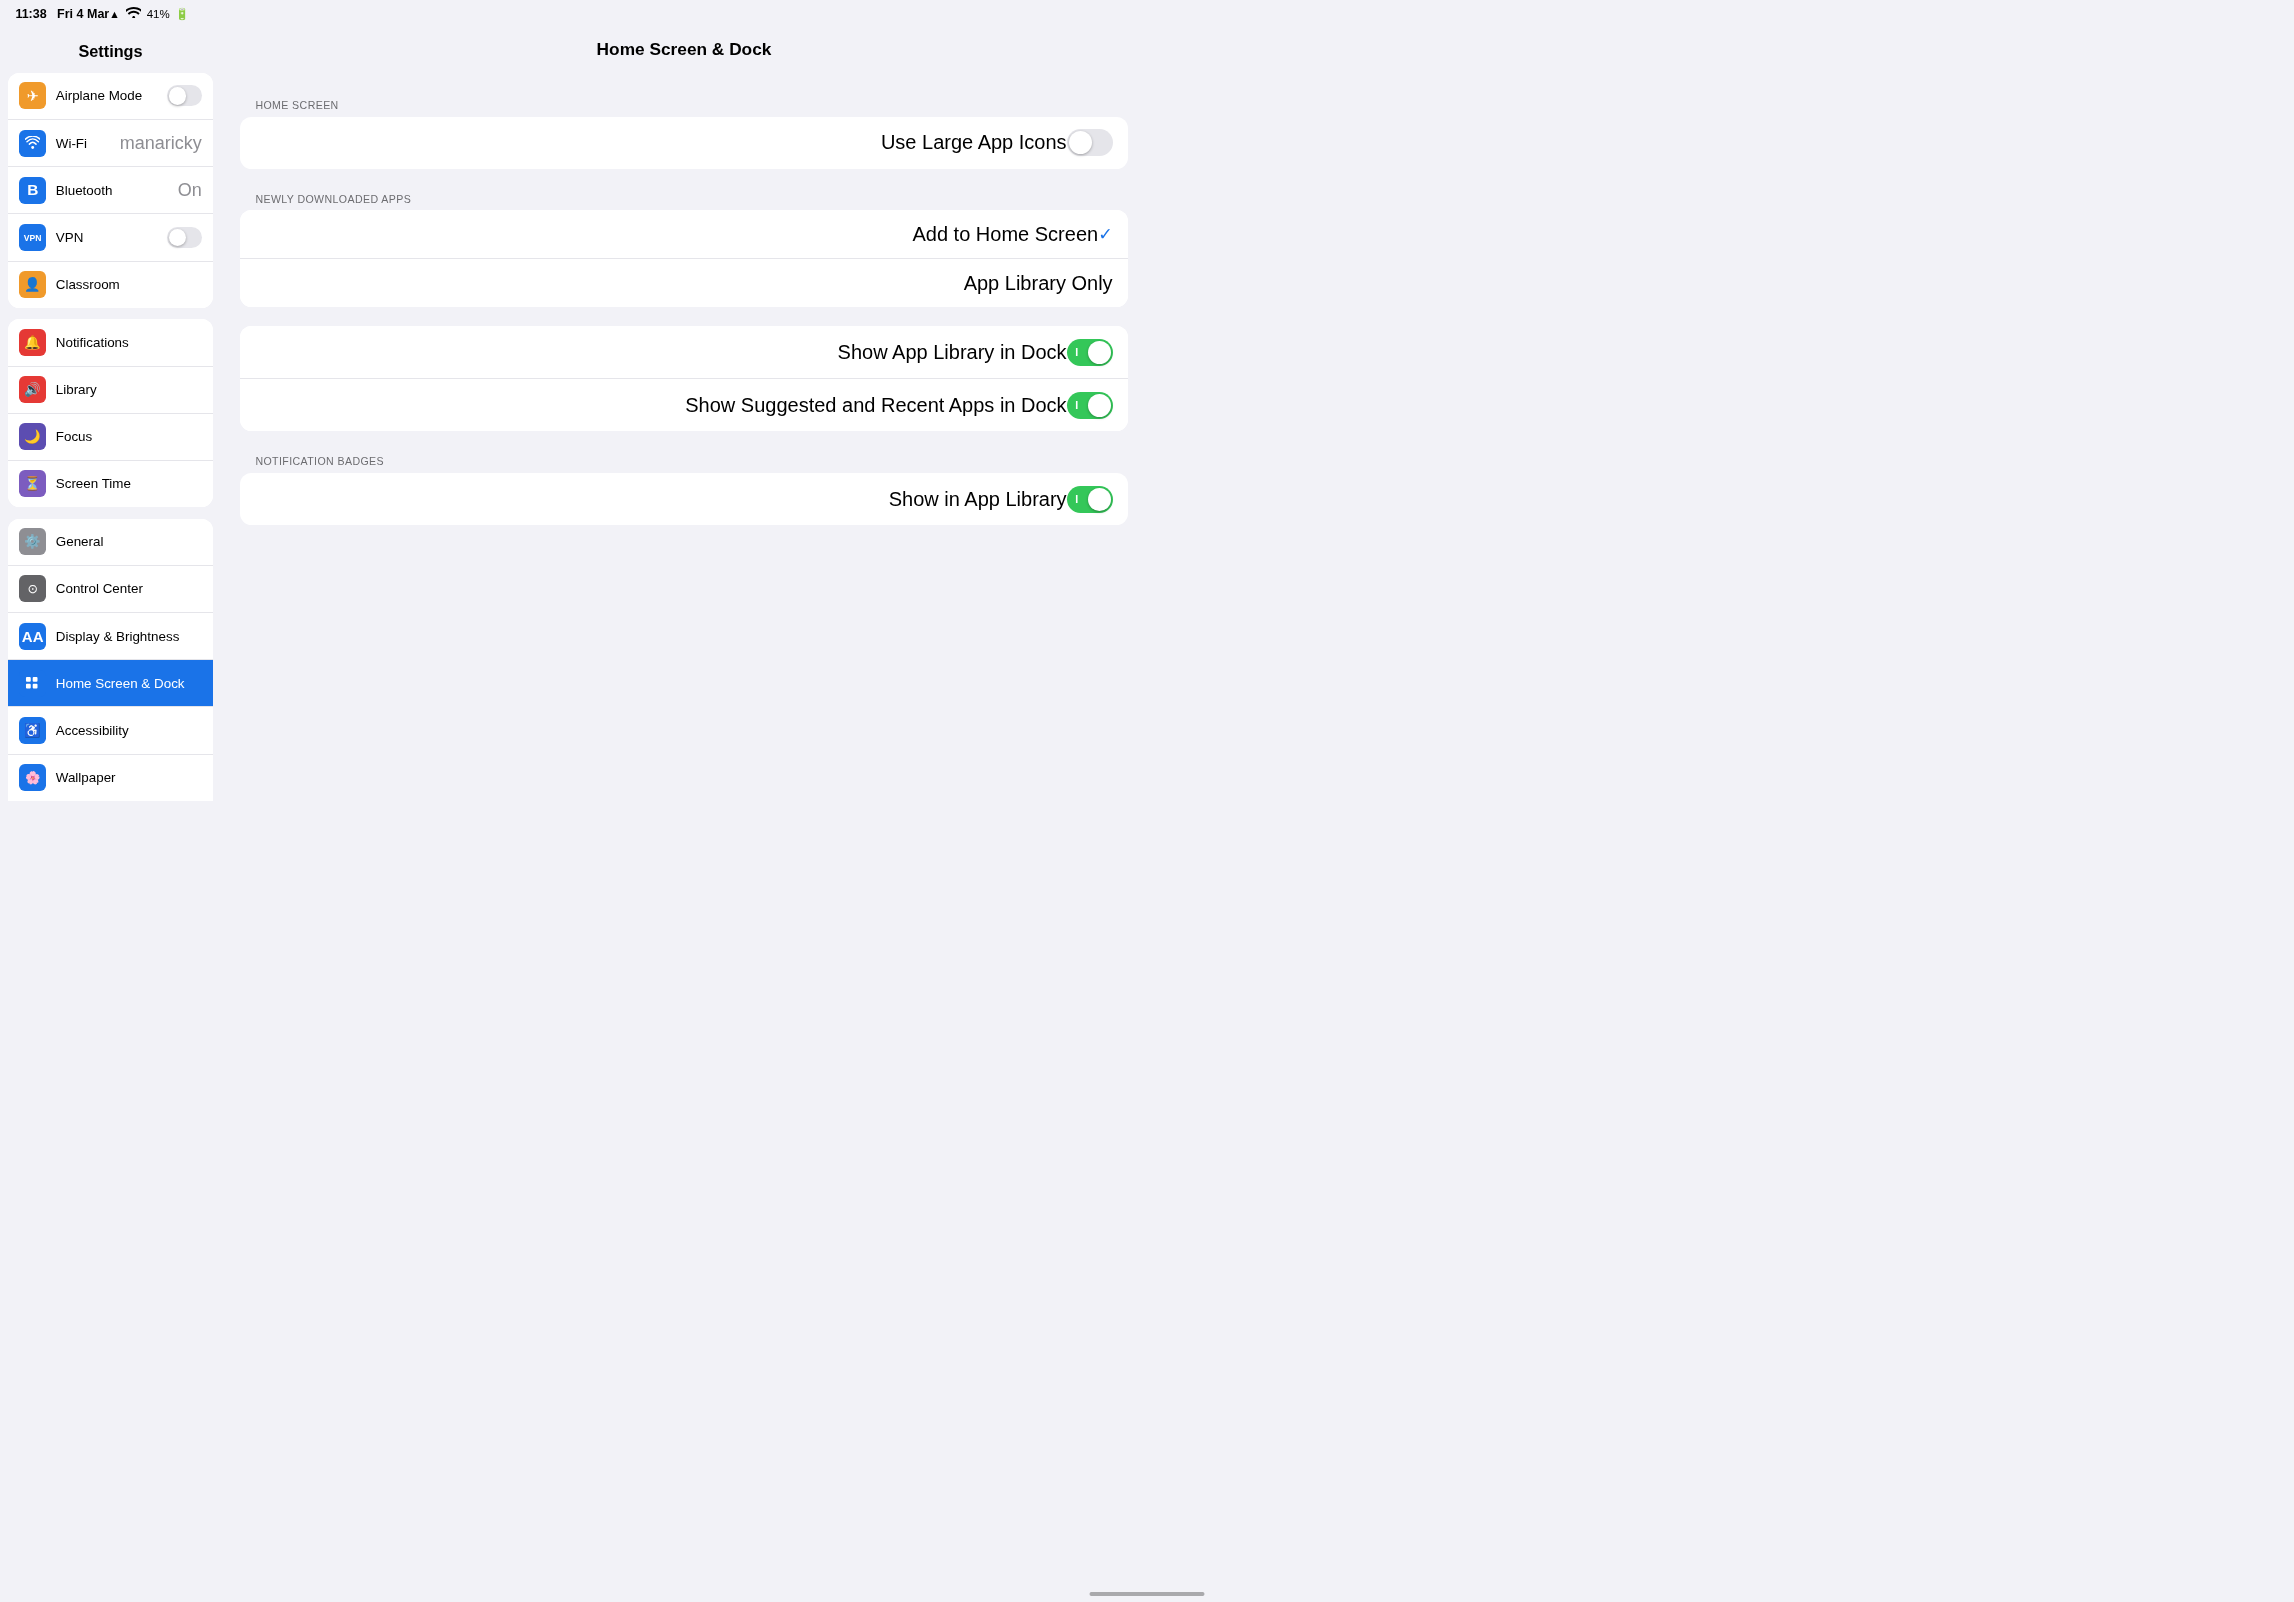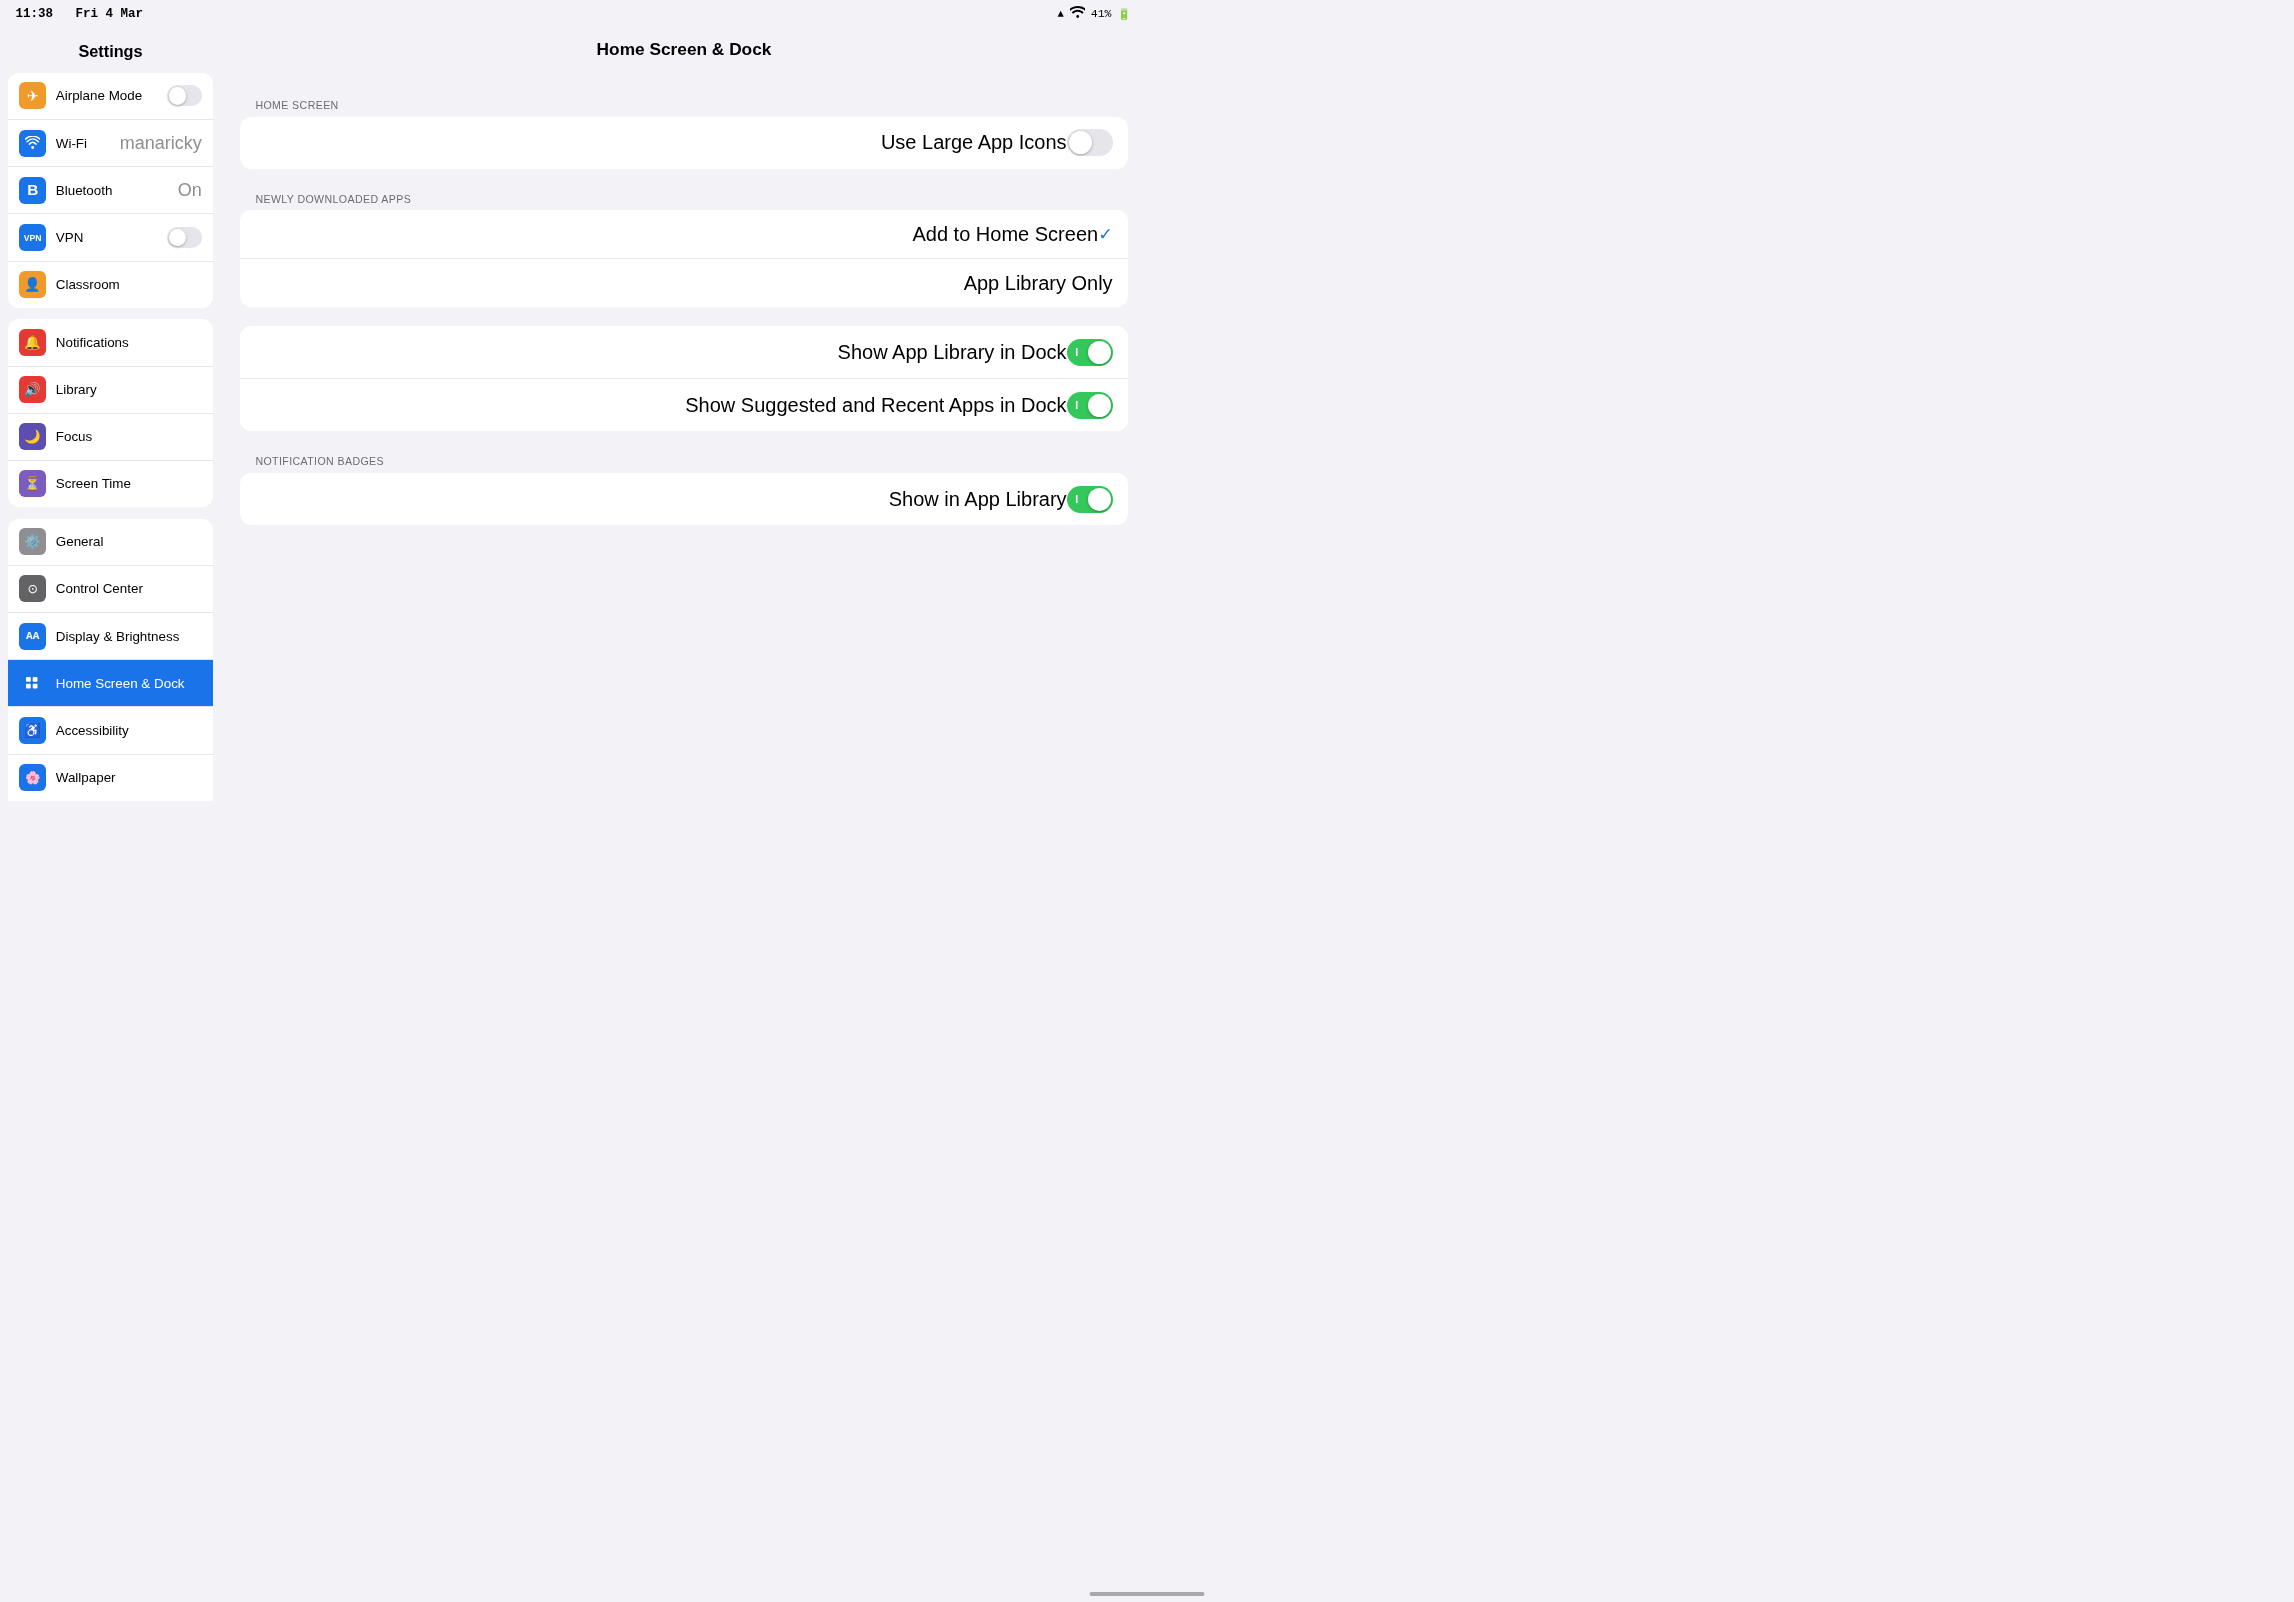--- a/index.html
+++ b/index.html
@@ -9,27 +9,25 @@
       width: 1147px;
       height: 801px;
       overflow: hidden;
       display: flex;
       flex-direction: column;
     }
 
     
     .status-bar {
       display: flex;
-      justify-content: space-between;
       align-items: center;
       padding: 5.8px 15.4px;
       background: #f2f2f7;
       height: 27px;
       flex-shrink: 0;
-      font-family: Liberation Mono, monospace;
     }
     .status-bar-left {
       font-size: 12.5px;
       font-weight: 600;
       color: #000;
     }
     .status-bar-right {
       display: flex;
       align-items: center;
       gap: 5.8px;
@@ -340,21 +338,21 @@
     <div class="sidebar-group">
       <div class="sidebar-item">
         <div class="sidebar-item-icon icon-general" style="font-size:13.4px;">⚙️</div>
         <span class="sidebar-item-label">General</span>
       </div>
       <div class="sidebar-item">
         <div class="sidebar-item-icon icon-controlcenter" style="font-size:12.5px;">⊙</div>
         <span class="sidebar-item-label">Control Center</span>
       </div>
       <div class="sidebar-item">
-        <div class="sidebar-item-icon icon-display" style="font-size:11px;font-weight:700;font-family:Liberation Mono, monospace;">AA</div>
+        <div class="sidebar-item-icon icon-display" style="font-size:15px;font-weight:700;">AA</div>
         <span class="sidebar-item-label">Display &amp; Brightness</span>
       </div>
       <div class="sidebar-item active">
         <div class="sidebar-item-icon" style="background:#1a73e8;">
           <svg width="15.4" height="15.4" viewBox="0 0 16 16" fill="white">
             <rect x="1" y="1" width="5" height="5" rx="1"></rect>
             <rect x="8" y="1" width="5" height="5" rx="1"></rect>
             <rect x="1" y="8" width="5" height="5" rx="1"></rect>
             <rect x="8" y="8" width="5" height="5" rx="1"></rect>
           </svg>

